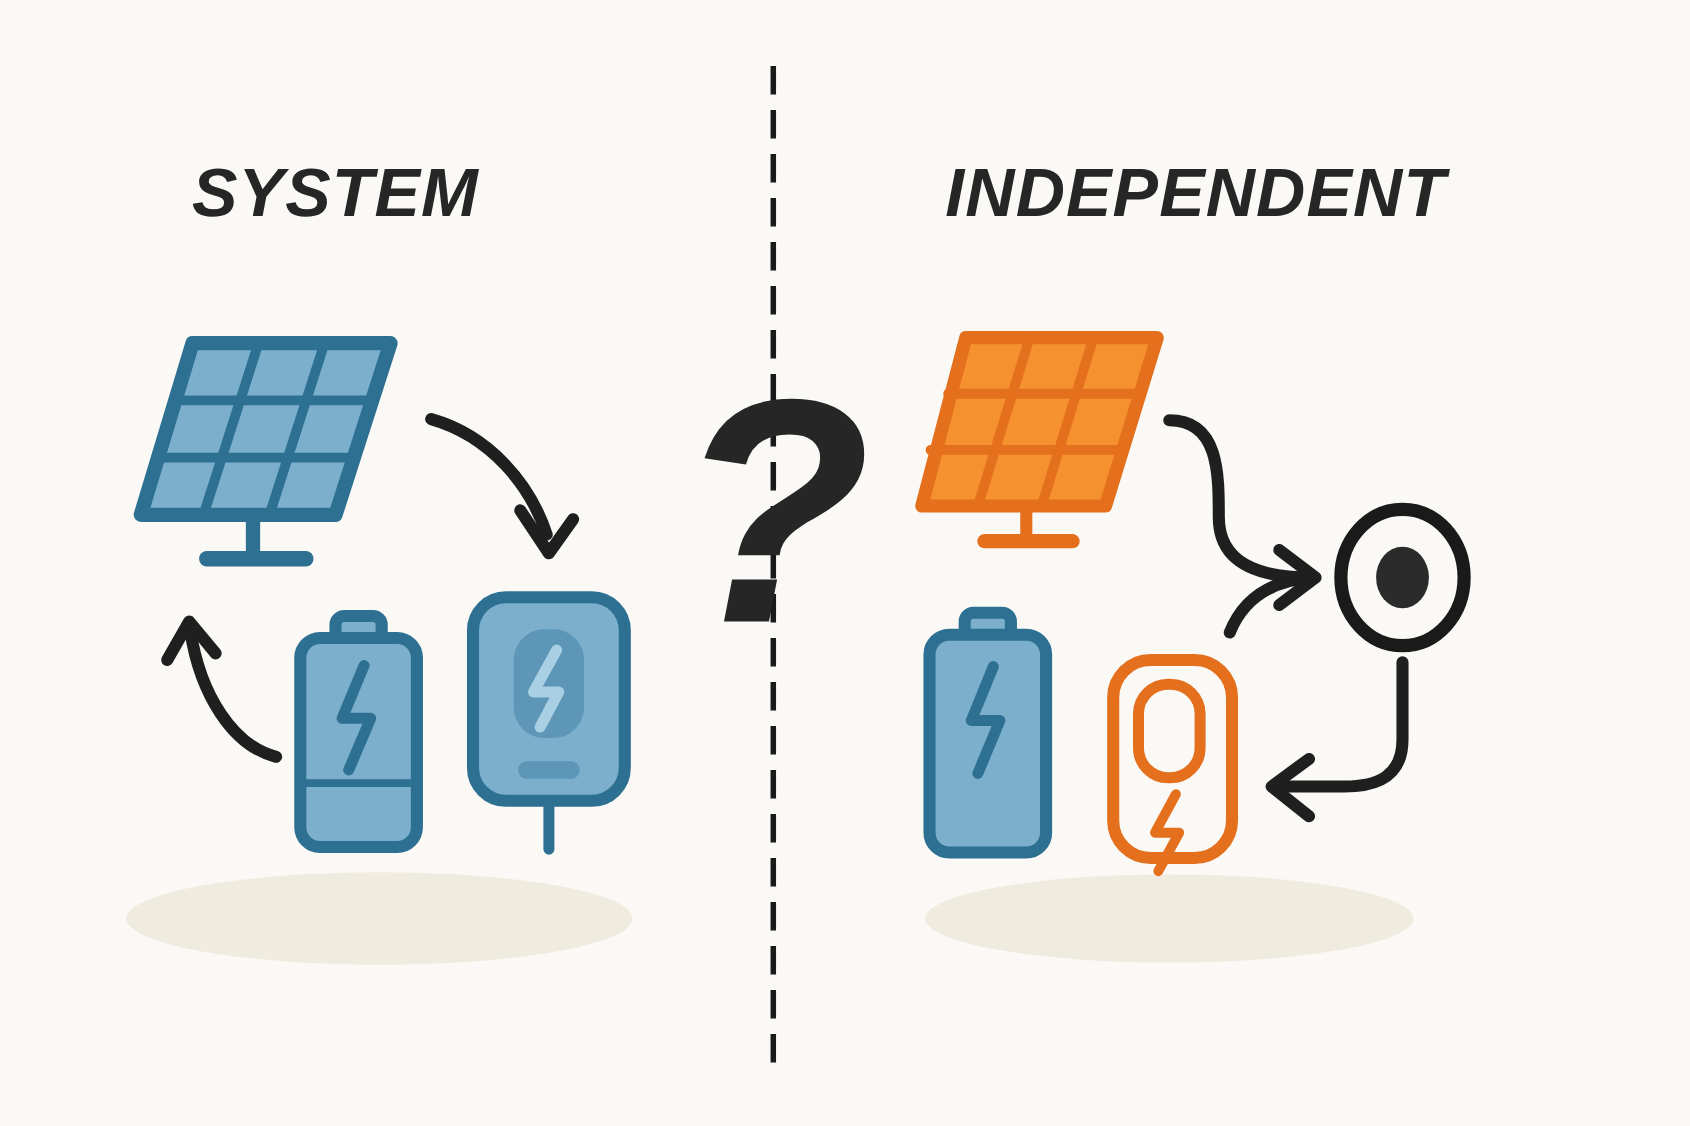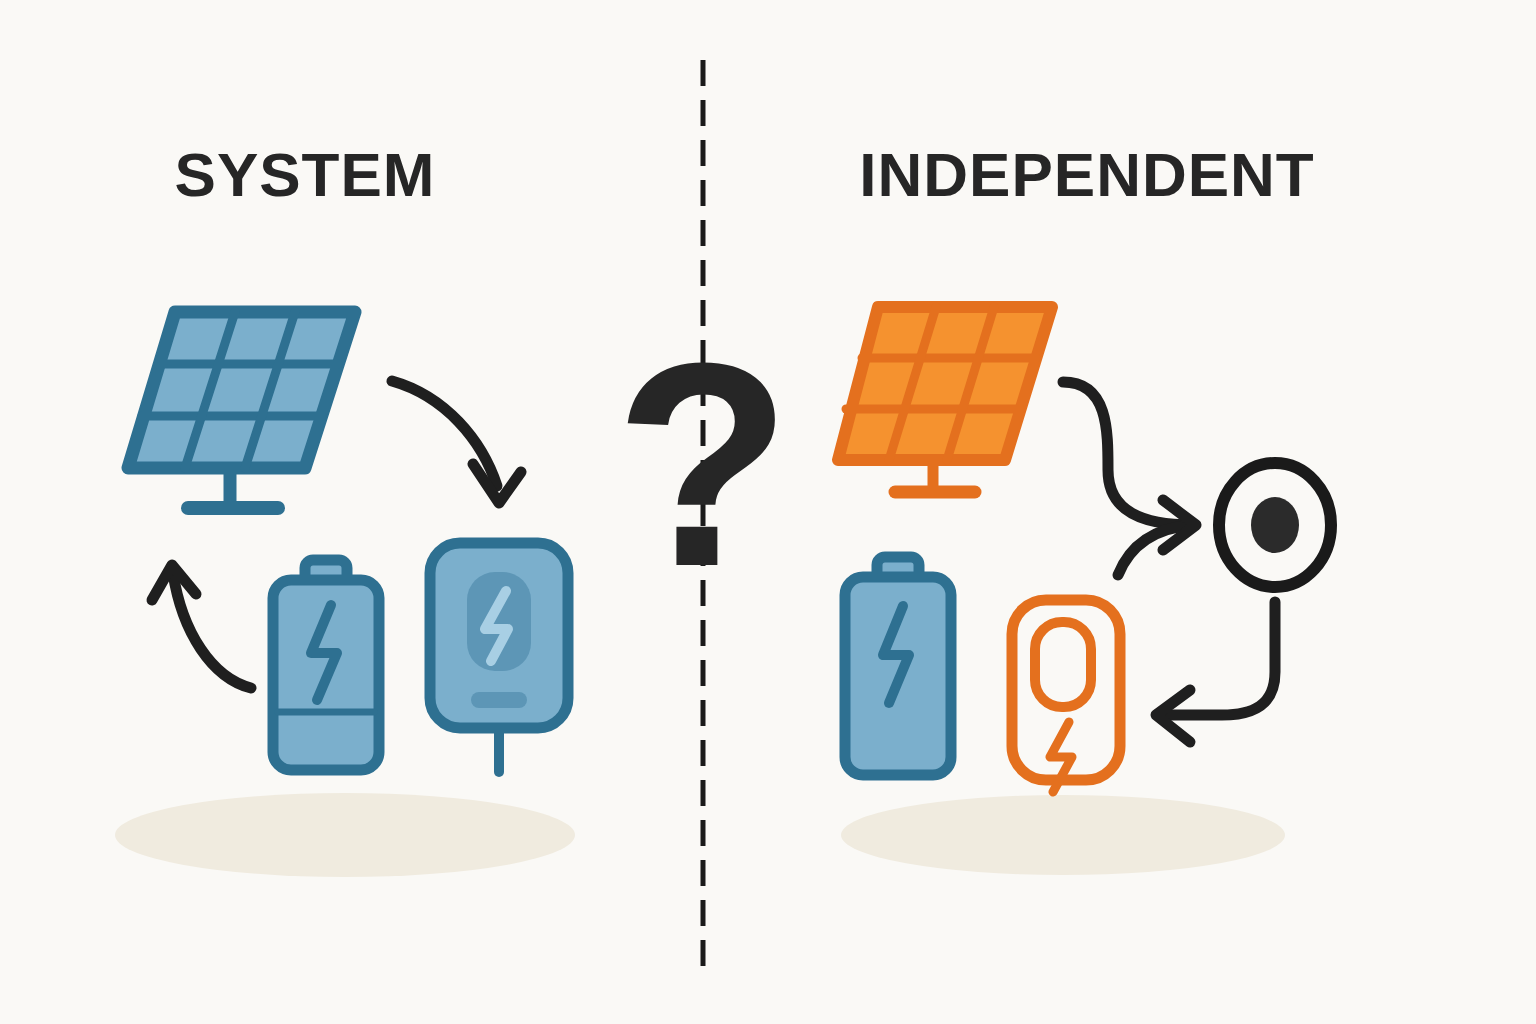--- a/index.html
+++ b/index.html
@@ -10,20 +10,21 @@
   }
   body {
     font-family: "Liberation Sans", sans-serif;
   }
   #stage {
     position: relative;
     width: 1536px;
     height: 1024px;
     background: #faf9f6;
     overflow: hidden;
+    font-style: italic;
   }
   #scene {
     position: absolute;
     left: 0;
     top: 0;
     width: 1536px;
     height: 1024px;
     display: block;
   }
   .panel-title {

